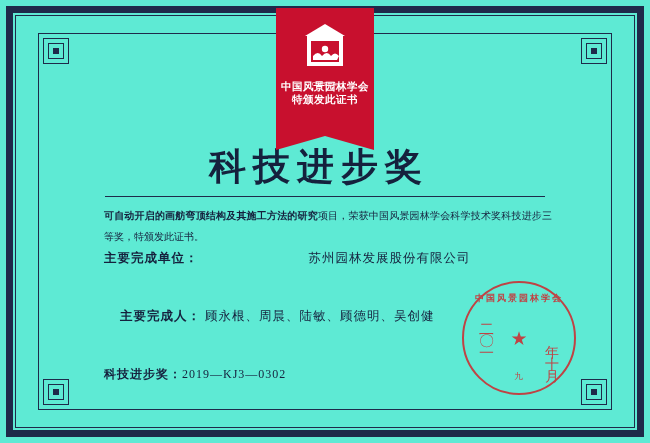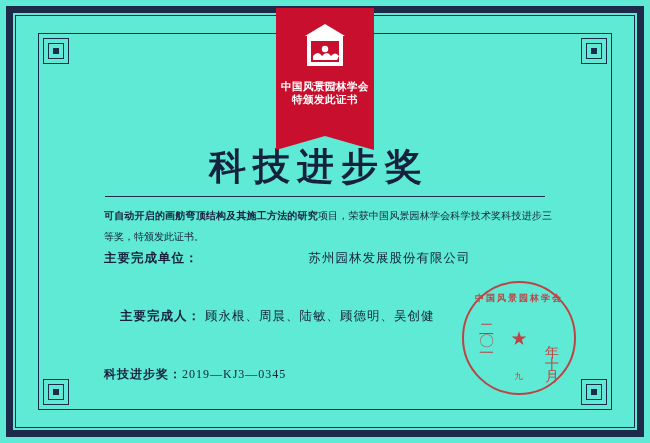--- a/index.html
+++ b/index.html
@@ -303,21 +303,21 @@
 
   <div class="field field-unit">
     <span class="label">主要完成单位：</span><span class="value">苏州园林发展股份有限公司</span>
   </div>
 
   <div class="field field-people">
     <span class="label">主要完成人：</span><span class="value">顾永根、周晨、陆敏、顾德明、吴创健</span>
   </div>
 
   <div class="field field-certno">
-    <span class="label">科技进步奖：</span><span class="value">2019—KJ3—0345</span>
+    <span class="label">科技进步奖：</span><span class="value">2019—KJ3—0302</span>
   </div>
 
   <div class="seal">
     <div class="seal-top">中国风景园林学会</div>
     <div class="seal-left">二〇一</div>
     <div class="seal-star">★</div>
     <div class="seal-right">年十月</div>
     <div class="seal-bottom">九</div>
   </div>
 

